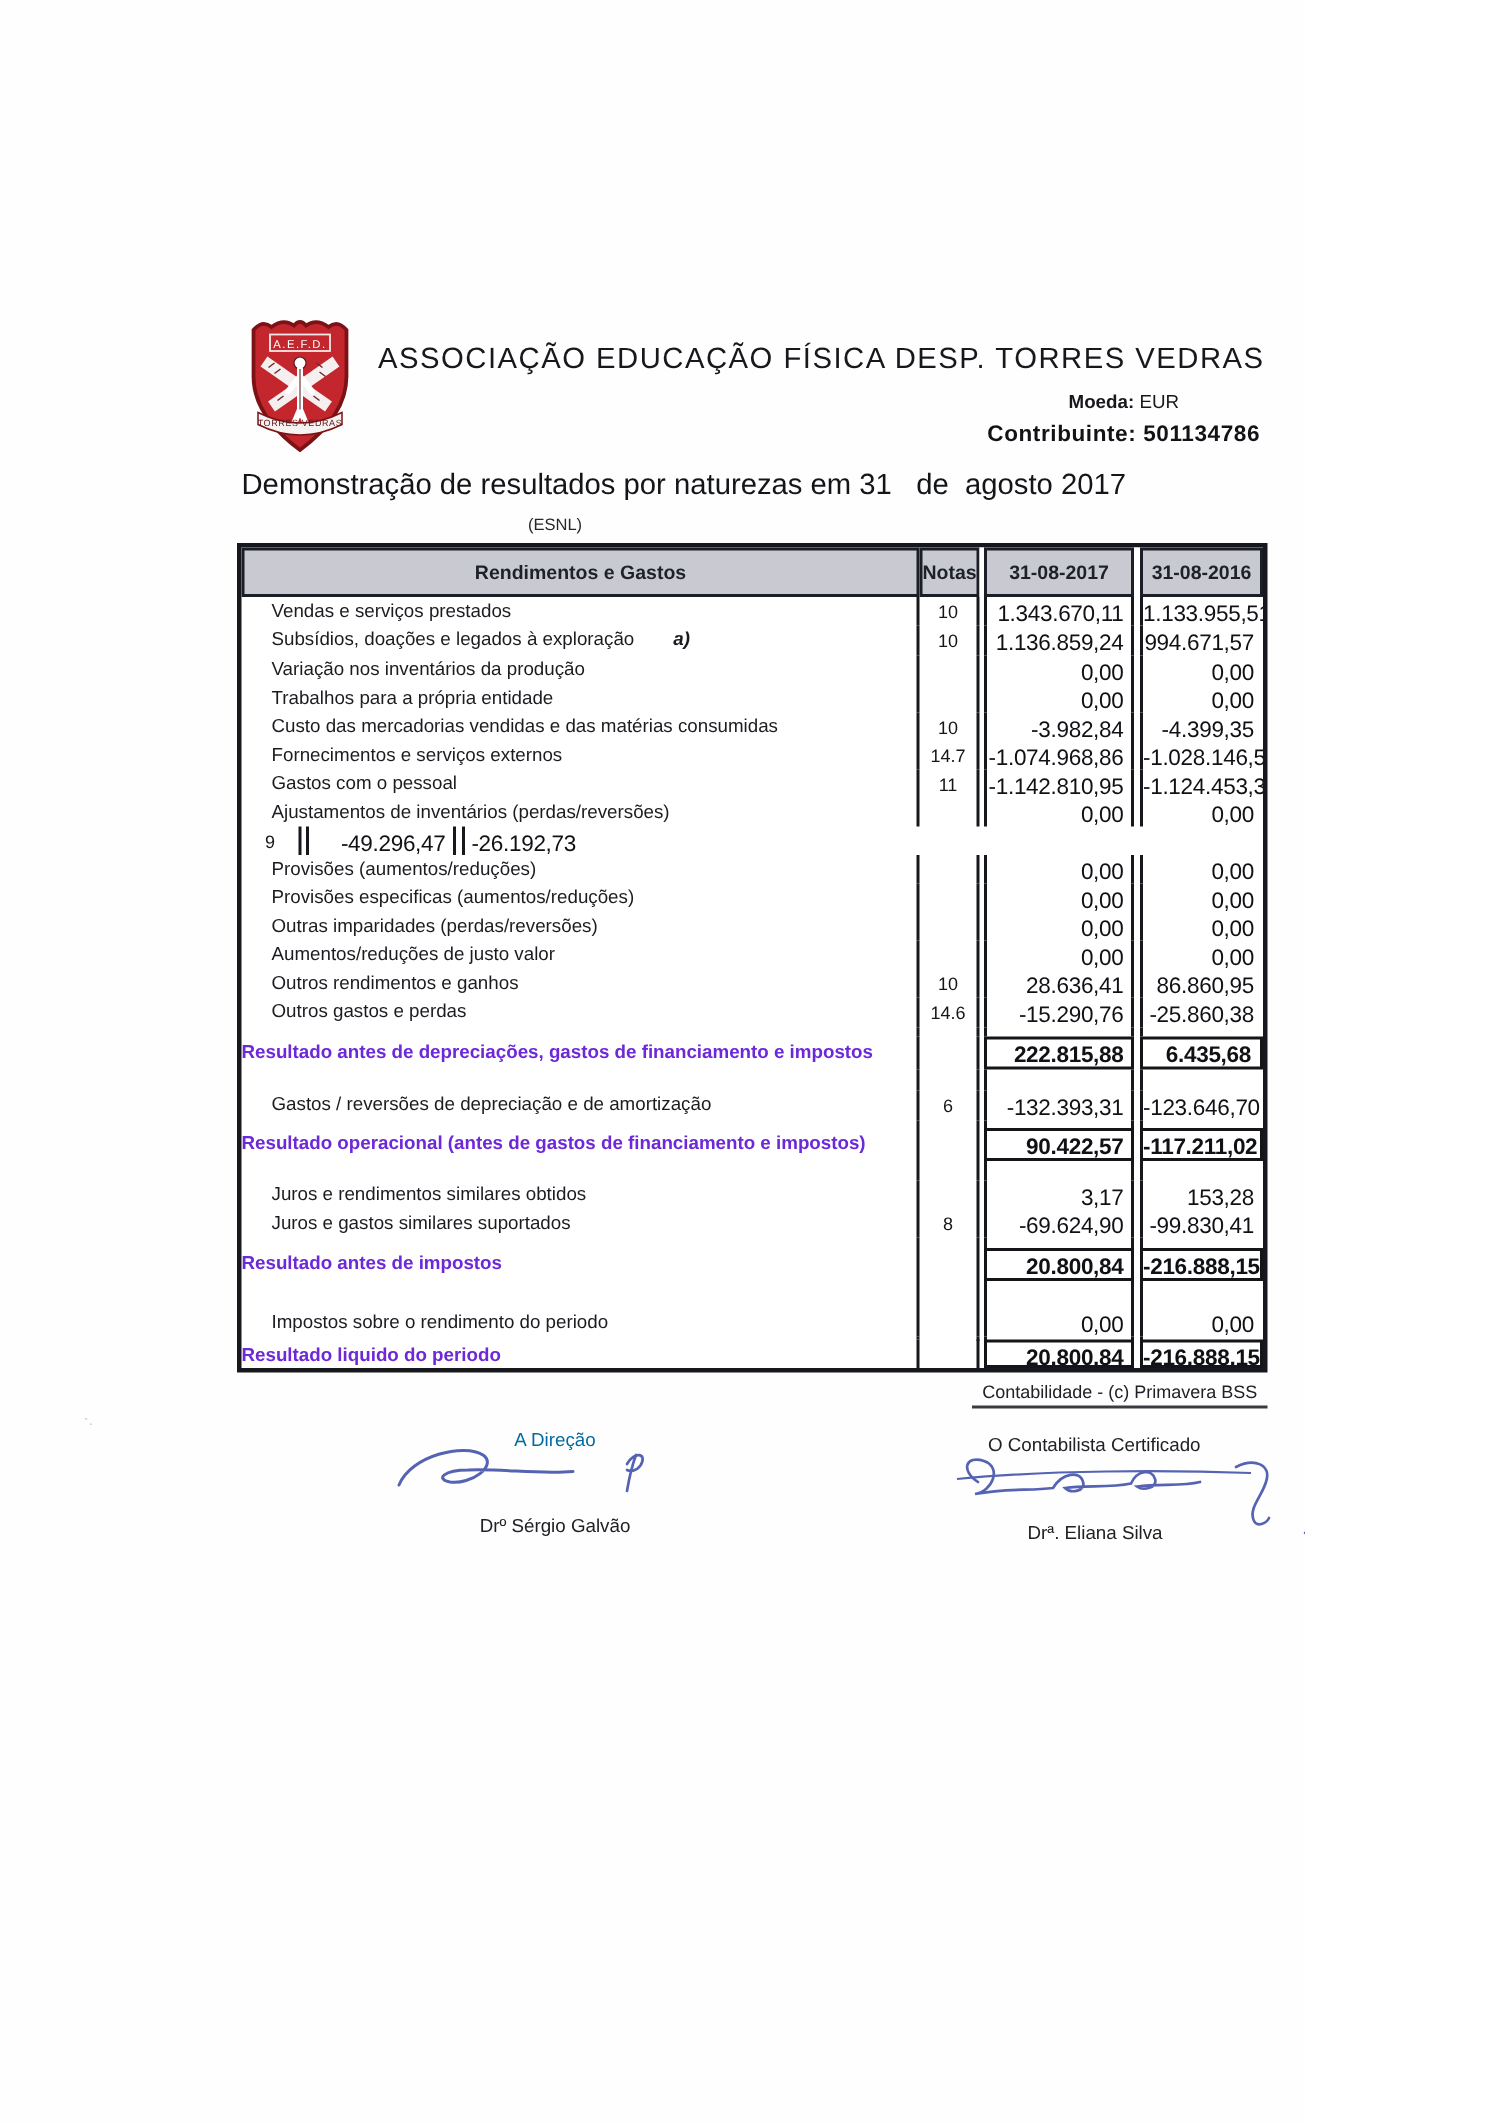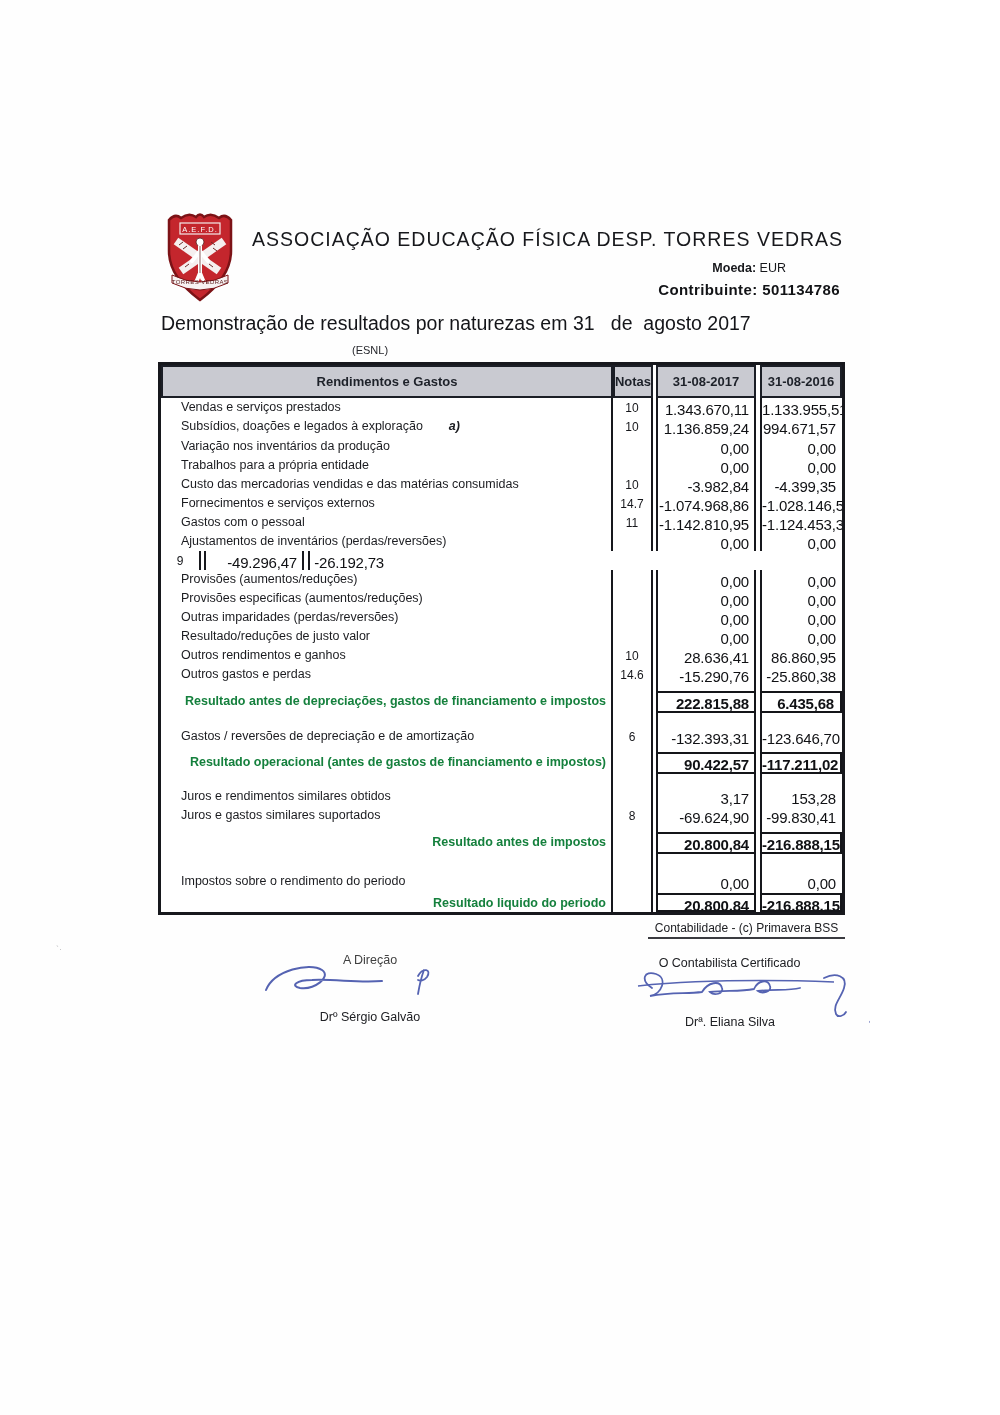--- a/index.html
+++ b/index.html
@@ -37,27 +37,27 @@
   .hrow .c-note{width:40px;}
 
   
   .brow{font-size:12.5px;}
   .brow .c-desc{padding:2px 4px 0 20px;color:#1b1c20;}
   .brow .c-note{padding-top:3px;font-size:12px;color:#15161a;}
   .brow .c-2017,.brow .c-2016{padding:3px 5px 0 0;font-size:15px;letter-spacing:-0.2px;color:#101114;}
   .brow .c-2016{padding-right:6px;}
   .suffix{font-style:italic;font-weight:bold;margin-left:26px;}
 
-  .srow .c-desc{font-weight:bold;text-align:right;padding:3px 5px 0 0;color:#15803d;}
+  .srow .c-desc{font-weight:bold;padding:3px 5px 0 0;color:#6d28d9;}
   .srow .c-2017,.srow .c-2016{border:2px solid #141519;font-weight:bold;padding-top:2px;}
 
   
   .credit{position:absolute;left:648px;top:921px;width:197px;text-align:center;font-size:12px;color:#202125;
     border-bottom:2px solid #3a3b40;padding-bottom:2px;}
-  .sig-title-left{position:absolute;left:297px;top:953px;width:146px;text-align:center;font-size:12.5px;color:#404040;}
+  .sig-title-left{position:absolute;left:297px;top:953px;width:146px;text-align:center;font-size:12.5px;color:#0369a1;}
   .sig-name-left{position:absolute;left:290px;top:1010px;width:160px;text-align:center;font-size:12.5px;color:#202125;}
   .sig-ink-left{position:absolute;left:258px;top:960px;}
   .sig-title-right{position:absolute;left:642px;top:956px;width:175px;text-align:center;font-size:12.5px;color:#202125;}
   .sig-name-right{position:absolute;left:655px;top:1015px;width:150px;text-align:center;font-size:12.5px;color:#202125;}
   .sig-ink-right{position:absolute;left:628px;top:966px;}
 
   .speck{position:absolute;color:#8b8b90;opacity:.55;font-size:9px;}
   .speckle-svg{position:absolute;opacity:.5;}
 </style>
 </head>
@@ -195,21 +195,21 @@
         </div>
         <div class="trow brow" style="height: 19px;">
           <div class="cell c-desc">Outras imparidades (perdas/reversões)</div>
           <div class="cell c-note"></div>
           <div class="cell c-sp1"></div>
           <div class="cell c-2017">0,00</div>
           <div class="cell c-sp2"></div>
           <div class="cell c-2016">0,00</div>
         </div>
         <div class="trow brow" style="height: 19px;">
-          <div class="cell c-desc">Resultado/reduções de justo valor</div>
+          <div class="cell c-desc">Aumentos/reduções de justo valor</div>
           <div class="cell c-note"></div>
           <div class="cell c-sp1"></div>
           <div class="cell c-2017">0,00</div>
           <div class="cell c-sp2"></div>
           <div class="cell c-2016">0,00</div>
         </div>
         <div class="trow brow" style="height: 19px;">
           <div class="cell c-desc">Outros rendimentos e ganhos</div>
           <div class="cell c-note">10</div>
           <div class="cell c-sp1"></div>

